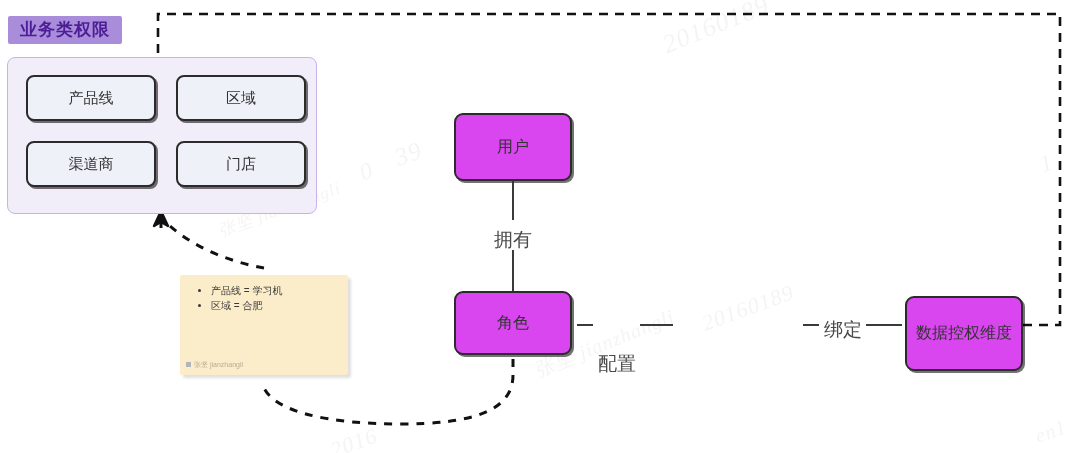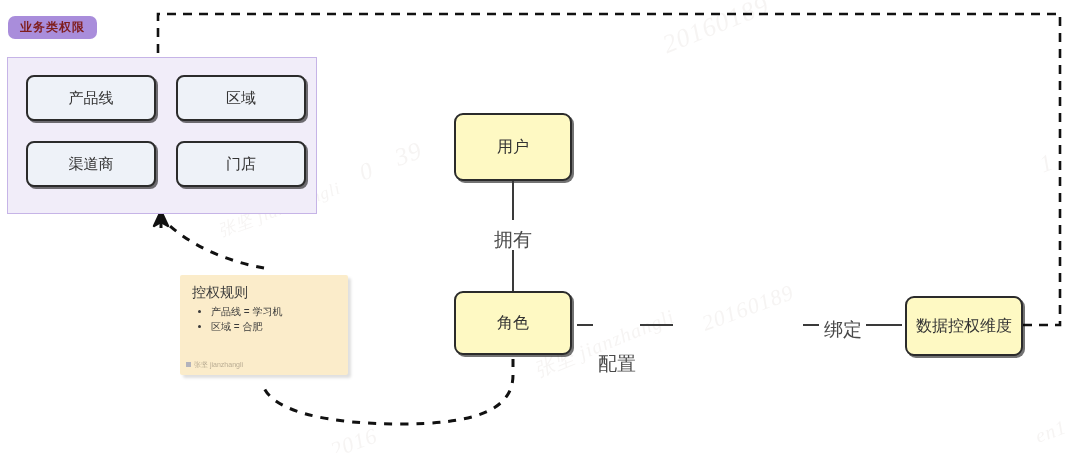--- a/index.html
+++ b/index.html
@@ -31,37 +31,37 @@
     letter-spacing: 1px;
   }
 
   
   #biz-badge {
     position: absolute;
     left: 8px;
     top: 16px;
     padding: 5px 12px 6px 12px;
     background: #a98ddb;
-    border-radius: 7px;
-    color: #7f1d1d;
-    font-size: 12px;
+    border-radius: 2px;
+    color: #4c1d95;
+    font-size: 17px;
     font-weight: bold;
     letter-spacing: 1px;
     line-height: 1;
     white-space: nowrap;
   }
   #biz-container {
     position: absolute;
     left: 7px;
     top: 57px;
     width: 310px;
     height: 157px;
     background: #f1edf9;
     border: 1.5px solid #c6b4e7;
-    border-radius: 0;
+    border-radius: 8px;
     box-sizing: border-box;
   }
   .dim-box {
     position: absolute;
     width: 130px;
     height: 46px;
     background: #eef2f8;
     border: 2.2px solid #2b2b2b;
     border-radius: 8px;
     box-sizing: border-box;
@@ -118,35 +118,35 @@
     width: 5px;
     height: 5px;
     background: rgba(90, 110, 170, 0.45);
     margin-right: 3px;
     vertical-align: 0px;
   }
 
   
   .node {
     position: absolute;
-    background: #fef9c3;
+    background: #d946ef;
     border: 2.4px solid #2b2b2b;
     border-radius: 9px;
     box-sizing: border-box;
     display: flex;
     align-items: center;
     justify-content: center;
     font-size: 16px;
     color: #333333;
     box-shadow: 2px 2px 0 rgba(0,0,0,0.55);
   }
   #node-user  { left: 454px; top: 113px; width: 118px; height: 68px; }
   #node-role  { left: 454px; top: 291px; width: 118px; height: 64px; }
   #node-menu  { left: 676px; top: 296px; width: 122px; height: 58px; }
-  #node-dim   { left: 905px; top: 296px; width: 118px; height: 60px; }
+  #node-dim   { left: 905px; top: 296px; width: 118px; height: 75px; }
 
   
   .conn {
     position: absolute;
     background: #3a3a3a;
   }
   .conn-v { width: 1.7px; }
   .conn-h { height: 2.2px; }
 
   .edge-label {
@@ -197,21 +197,20 @@
   <div id="biz-badge">业务类权限</div>
 
   <div id="biz-container">
     <div class="dim-box" id="dim-0">产品线</div>
     <div class="dim-box" id="dim-1">区域</div>
     <div class="dim-box" id="dim-2">渠道商</div>
     <div class="dim-box" id="dim-3">门店</div>
   </div>
 
   <div id="rule-note">
-    <div id="rule-title">控权规则</div>
     <ul id="rule-list">
       <li>产品线 = 学习机</li>
       <li>区域 = 合肥</li>
     </ul>
     <div id="note-wm"><span class="sq"></span><span>张坚 jianzhangli</span></div>
   </div>
 
   <div class="node" id="node-user">用户</div>
   <div class="node" id="node-role">角色</div>
   <div class="node" id="node-dim">数据控权维度</div>

